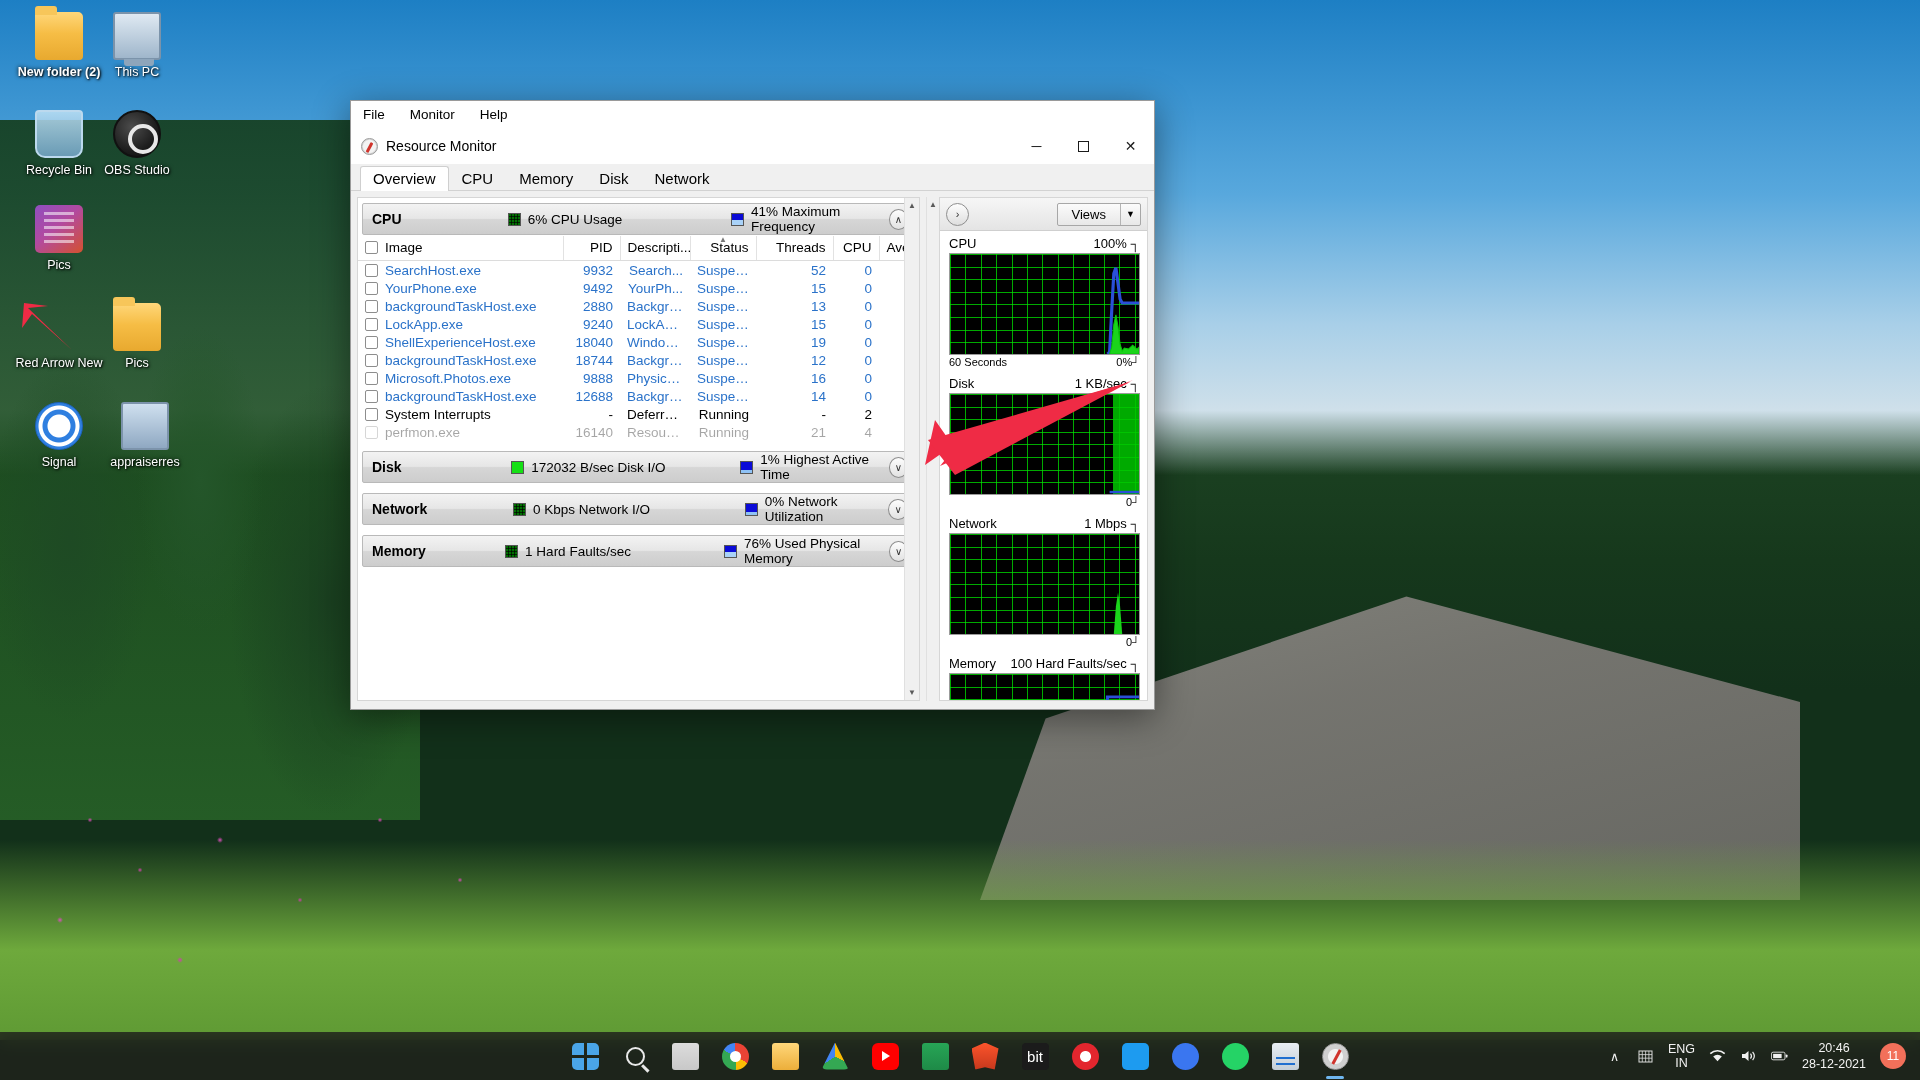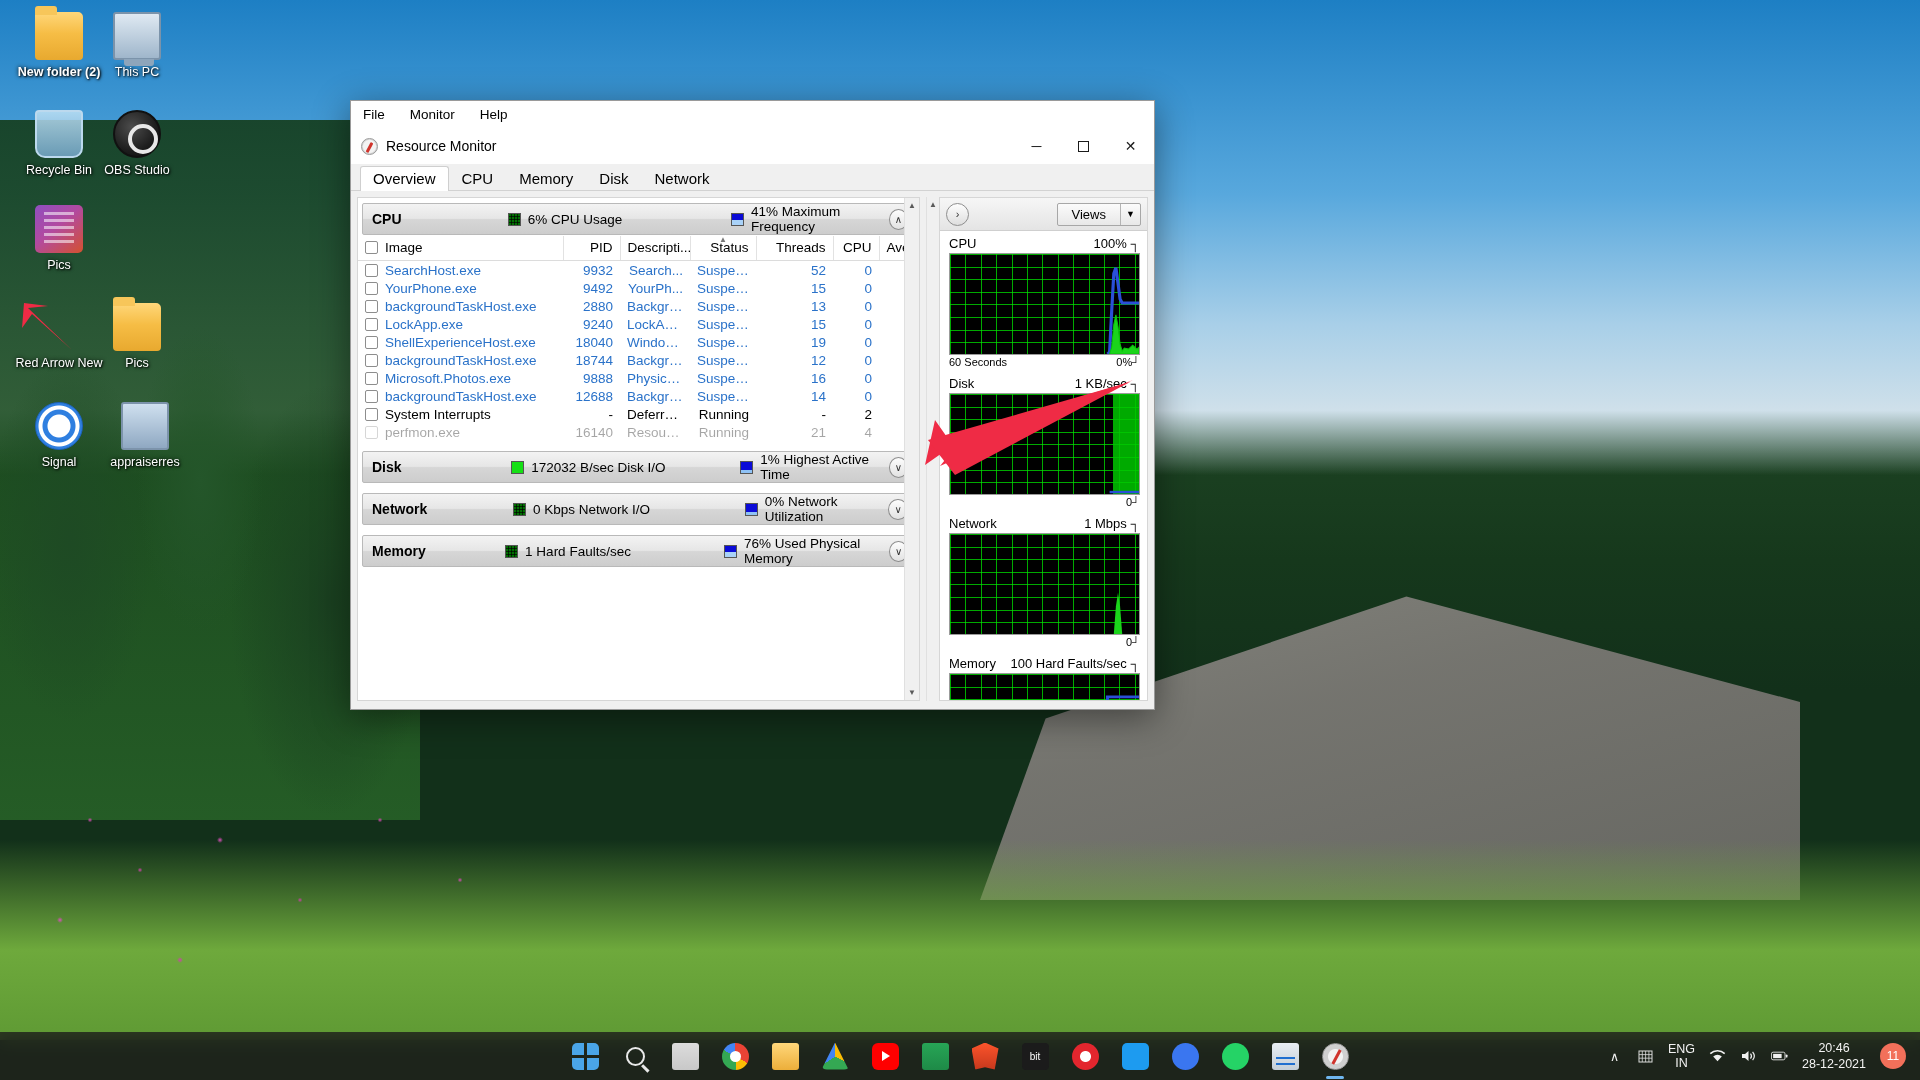--- a/index.html
+++ b/index.html
@@ -304,21 +304,21 @@
   .g-search::after { content:""; position:absolute; right:-7px; bottom:-6px; width:9px; height:2.5px; background:#e9e9e9; transform: rotate(45deg); }
   .g-task { background: linear-gradient(#dcdcdc,#c8c8c8); border-radius: 3px; }
   .g-chrome { border-radius: 50%; background: conic-gradient(#ea4335 0 33%, #fbbc05 33% 50%, #34a853 50% 83%, #4285f4 83% 100%); position: relative; }
   .g-chrome::after { content:""; position:absolute; inset:8px; background:#fff; border-radius:50%; }
   .g-explorer { background: linear-gradient(to bottom,#ffd77a,#ecae3a); border-radius: 3px; }
   .g-drive { background: conic-gradient(#fbbc05 0 33%, #34a853 33% 66%, #4285f4 66% 100%); clip-path: polygon(50% 0,100% 100%,0 100%); }
   .g-youtube { background: #ff0000; border-radius: 6px; position: relative; }
   .g-youtube::after { content:""; position:absolute; left:10px; top:8px; border-left:8px solid #fff; border-top:5px solid transparent; border-bottom:5px solid transparent; }
   .g-sheets { background: linear-gradient(to bottom,#27a556,#1e8a47); border-radius: 3px; }
   .g-brave { background: linear-gradient(to bottom,#fb542b,#c7381d); clip-path: polygon(50% 0,100% 22%,86% 100%,50% 92%,14% 100%,0 22%); }
-  .g-bit { background: #1b1b1b; border-radius: 4px; color: #fff; font-size: 10px; display:flex;align-items:center;justify-content:center; }
+  .g-bit { background: #1b1b1b; border-radius: 4px; color: #fff; font-size: 15px; display:flex;align-items:center;justify-content:center; }
   .g-opera { border-radius: 50%; background: radial-gradient(circle at 50% 50%, #fff 0 5px, #e3262e 6px 100%); }
   .g-twitter { background: #1d9bf0; border-radius: 5px; }
   .g-signal2 { background: #3a76f0; border-radius: 50%; }
   .g-whatsapp { background: #25d366; border-radius: 50%; }
   .g-resmon { background: linear-gradient(to bottom,#e9eef3,#c3ced8); border-radius: 3px; position: relative; }
   .g-resmon::after { content:""; position:absolute; left:4px; bottom:5px; width:19px; height:2px; background:#1f6fd0; box-shadow:0 -6px 0 #1f6fd0; }
   .g-appicon { border-radius: 50%; background: radial-gradient(circle at 50% 50%, #f2f2f2 0 7px, #cfcfcf 8px 12px); border: 1px solid #9b9b9b; position: relative; }
   .g-appicon::after { content:""; position:absolute; left:12px; top:5px; width:3px; height:16px; background:#d0342c; transform: rotate(28deg); }
 
   #tb-right { margin-left: auto; display: flex; align-items: center; gap: 14px; padding-right: 14px; color: #f2f2f2; font-size: 12.5px; }

